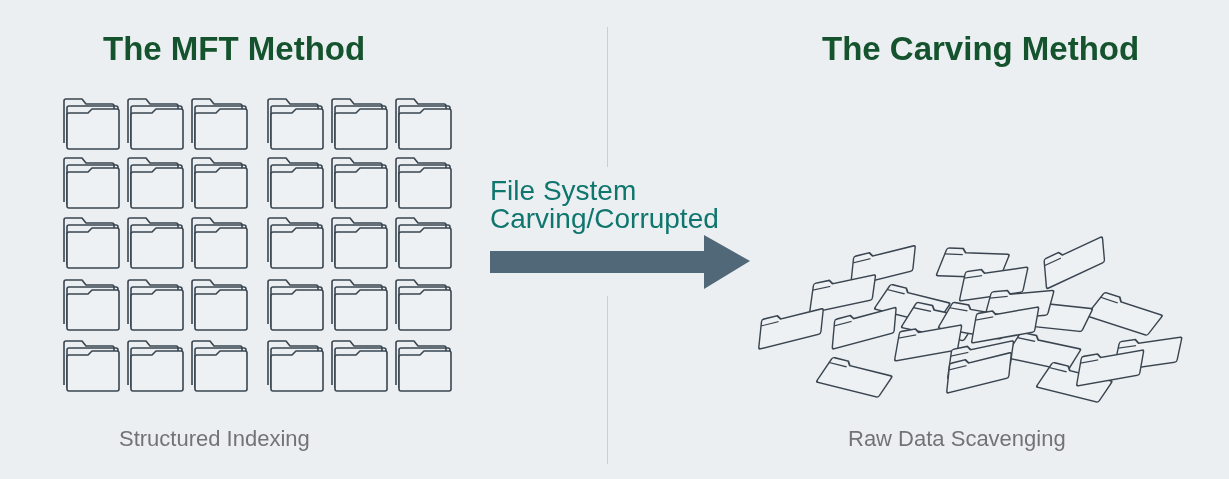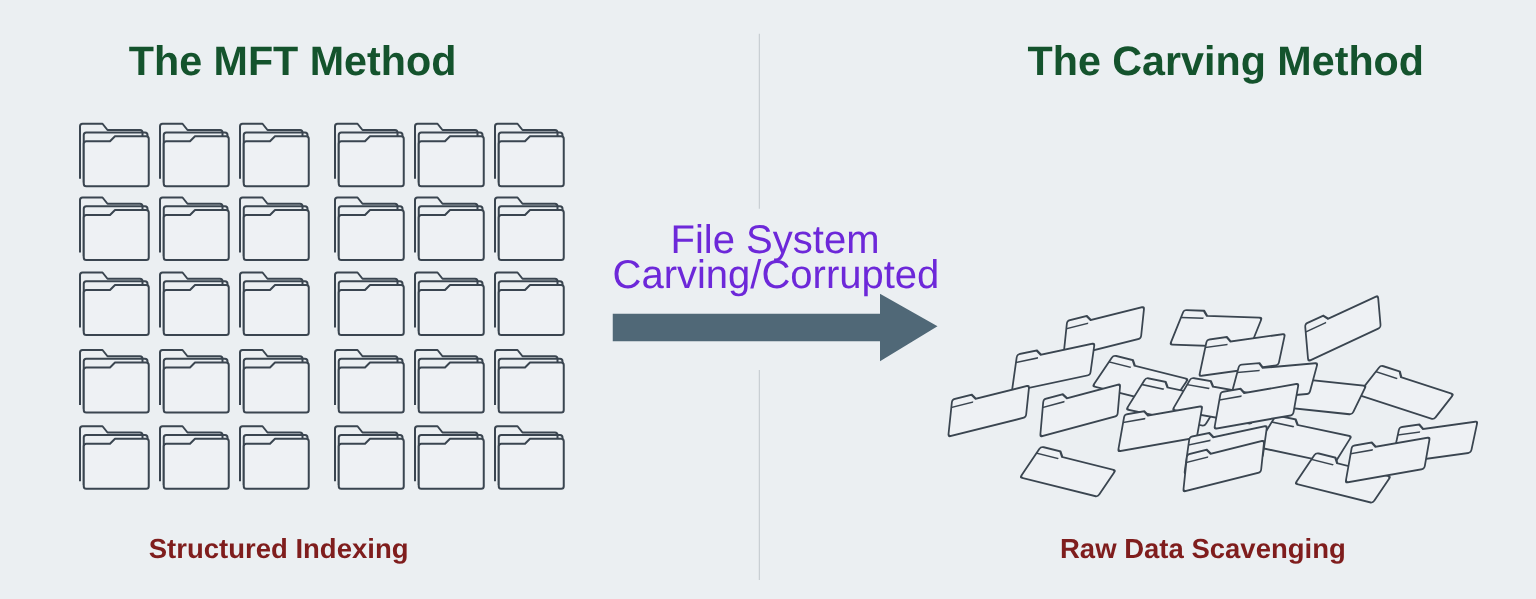--- a/index.html
+++ b/index.html
@@ -1,26 +1,26 @@
 <!DOCTYPE html>
 <html><head>
 <meta charset="utf-8">
 <style>
   html, body { margin:0; padding:0; }
   body { width:1229px; height:479px; background:#ebeff2; position:relative; overflow:hidden; font-family:"Liberation Sans", sans-serif; }
   .title { position:absolute; top:30px; font-weight:bold; font-size:33px; color:#14532d; white-space:nowrap; }
   #t-left { left:103px; }
   #t-right { left:822px; }
-  .caption { position:absolute; font-size:22px; color:#7f1d1d; white-space:nowrap;font-weight:bold; }
+  .caption { position:absolute; font-size:22px; color:#737373; white-space:nowrap; }
   #c-left { left:119px; top:426px; }
   #c-right { left:848px; top:426px;text-align:right; }
   .divider { position:absolute; left:607px; width:1px; background:#c9cfd4; }
   #div-top { top:27px; height:140px; }
   #div-bot { top:296px; height:168px; }
-  #arrow-label { position:absolute; left:490px; top:177px; width:260px; text-align:center; font-size:32px; line-height:28px; color:#6d28d9; }
+  #arrow-label { position:absolute; left:490px; top:177px; width:260px; text-align:left; font-size:28px; line-height:28px; color:#0f766e; }
   #arrow { position:absolute; left:490px; top:235px; }
   #grid { position:absolute; left:0; top:0; }
   #scatter { position:absolute; left:0; top:0; }
 </style>
 </head>
 <body>
 
 <div class="title" id="t-left">The MFT Method</div>
 <div class="title" id="t-right">The Carving Method</div>
 

